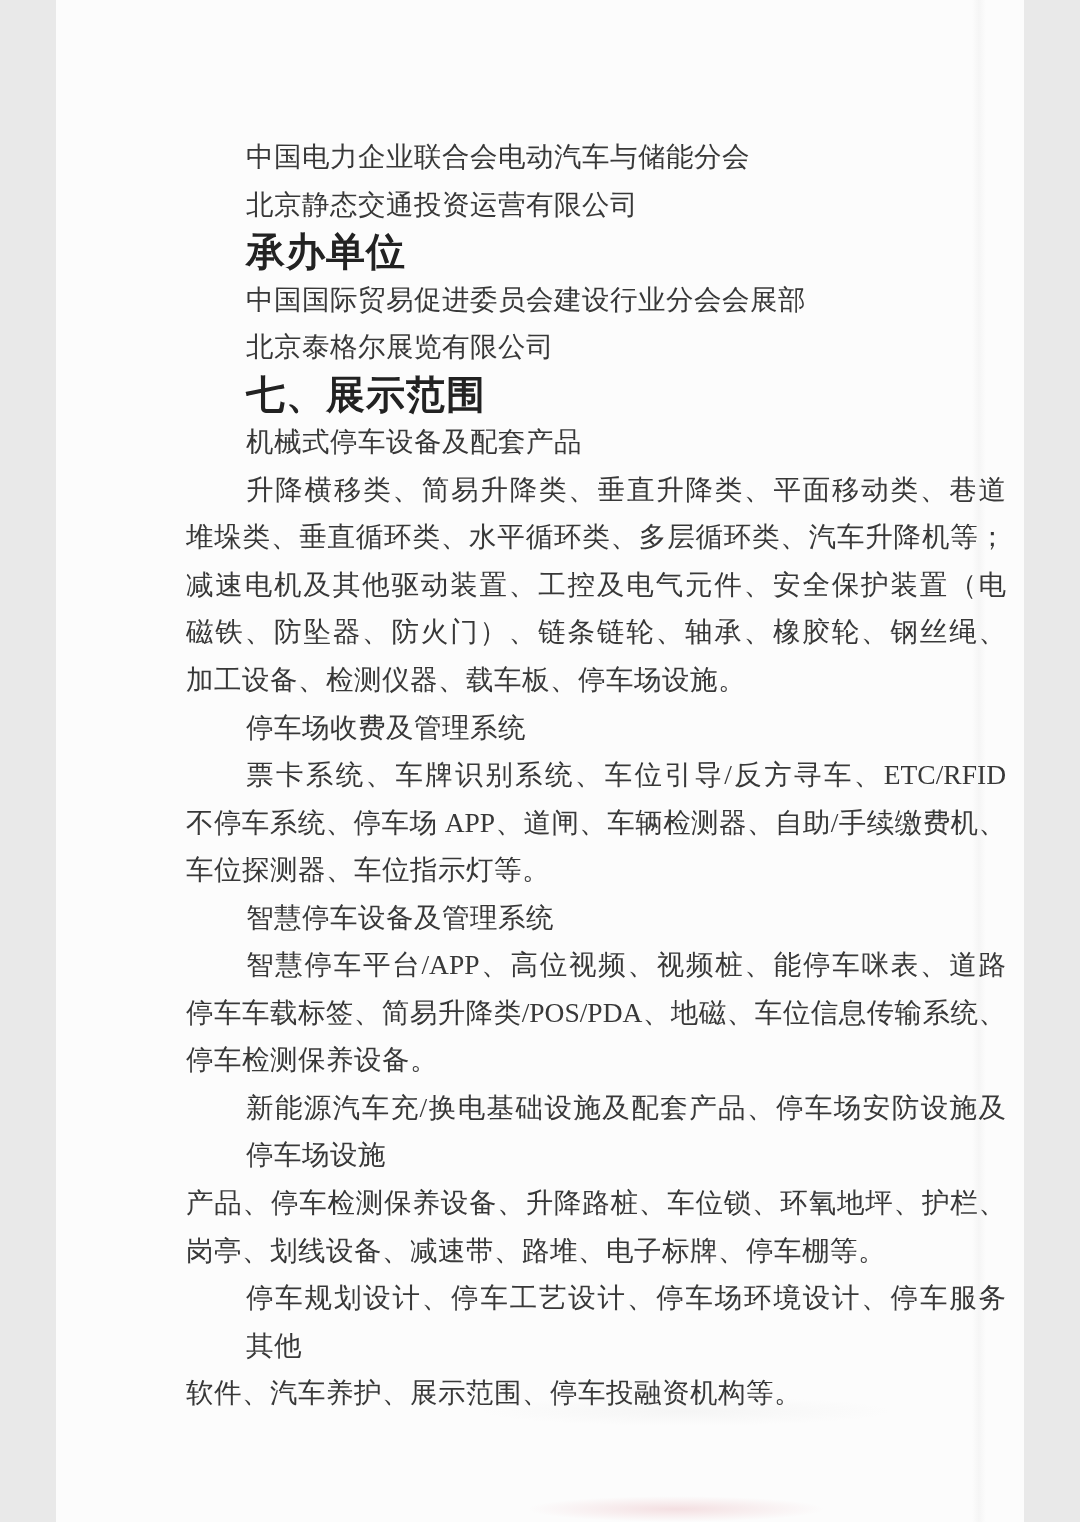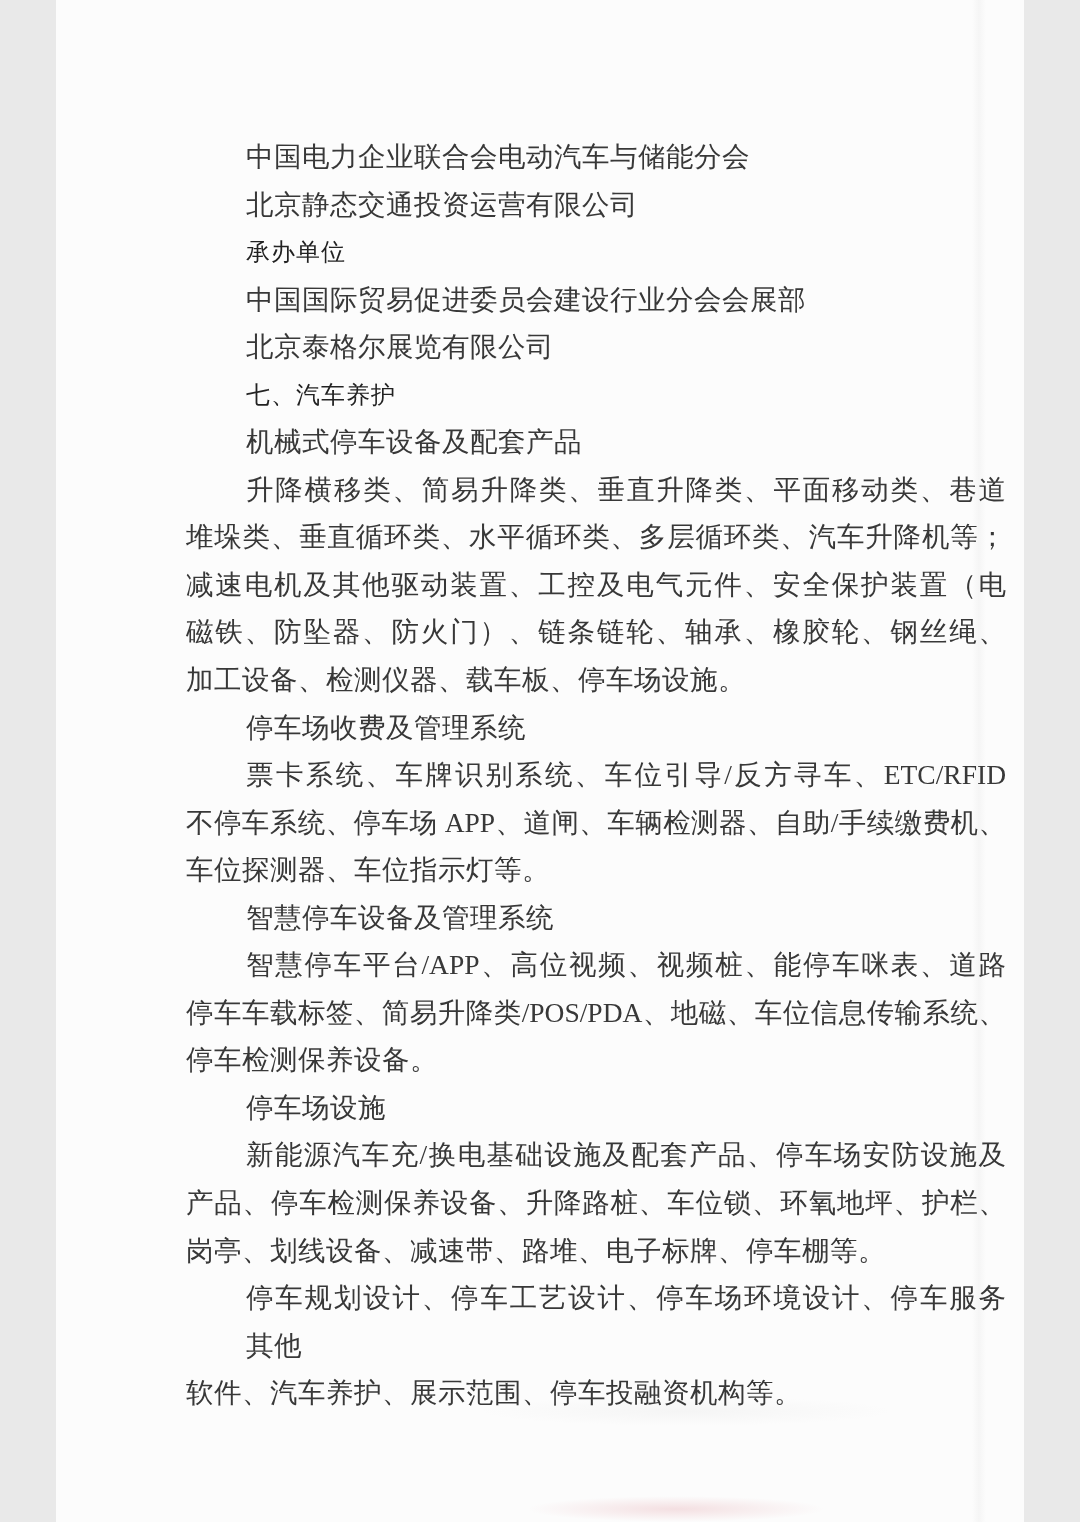--- a/index.html
+++ b/index.html
@@ -67,22 +67,22 @@
   .j {
     white-space: normal;
     text-align: justify;
     text-align-last: justify;
     text-justify: inter-character;
     letter-spacing: 0;
   }
   
   .hd {
     font-family: "Liberation Sans", "DejaVu Sans", sans-serif;
-    font-weight: 400;
-    font-size: 24px;
+    font-weight: 700;
+    font-size: 39px;
     color: #222222;
     letter-spacing: 1px;
   }
 </style>
 </head>
 <body>
 
 <div class="page">
 
   <div class="streak"></div>
@@ -92,21 +92,21 @@
   <div class="doc">
 
     <div class="ln ind">中国电力企业联合会电动汽车与储能分会</div>
     <div class="ln ind">北京静态交通投资运营有限公司</div>
 
     <div class="ln ind hd">承办单位</div>
 
     <div class="ln ind">中国国际贸易促进委员会建设行业分会会展部</div>
     <div class="ln ind">北京泰格尔展览有限公司</div>
 
-    <div class="ln ind hd">七、汽车养护</div>
+    <div class="ln ind hd">七、展示范围</div>
 
     <section>
       <div class="ln ind">机械式停车设备及配套产品</div>
       <div class="ln ind j">升降横移类、简易升降类、垂直升降类、平面移动类、巷道</div>
       <div class="ln j">堆垛类、垂直循环类、水平循环类、多层循环类、汽车升降机等；</div>
       <div class="ln j">减速电机及其他驱动装置、工控及电气元件、安全保护装置（电</div>
       <div class="ln j">磁铁、防坠器、防火门）、链条链轮、轴承、橡胶轮、钢丝绳、</div>
       <div class="ln">加工设备、检测仪器、载车板、停车场设施。</div>
     </section>
 
@@ -118,22 +118,22 @@
     </section>
 
     <section>
       <div class="ln ind">智慧停车设备及管理系统</div>
       <div class="ln ind j">智慧停车平台/APP、高位视频、视频桩、能停车咪表、道路</div>
       <div class="ln j">停车车载标签、简易升降类/POS/PDA、地磁、车位信息传输系统、</div>
       <div class="ln">停车检测保养设备。</div>
     </section>
 
     <section>
+      <div class="ln ind j">新能源汽车充/换电基础设施及配套产品、停车场安防设施及</div>
       <div class="ln ind">停车场设施</div>
-      <div class="ln ind j">新能源汽车充/换电基础设施及配套产品、停车场安防设施及</div>
       <div class="ln j">产品、停车检测保养设备、升降路桩、车位锁、环氧地坪、护栏、</div>
       <div class="ln">岗亭、划线设备、减速带、路堆、电子标牌、停车棚等。</div>
     </section>
 
     <section>
       <div class="ln ind j">停车规划设计、停车工艺设计、停车场环境设计、停车服务</div>
       <div class="ln ind">其他</div>
       <div class="ln">软件、汽车养护、展示范围、停车投融资机构等。</div>
     </section>
 

